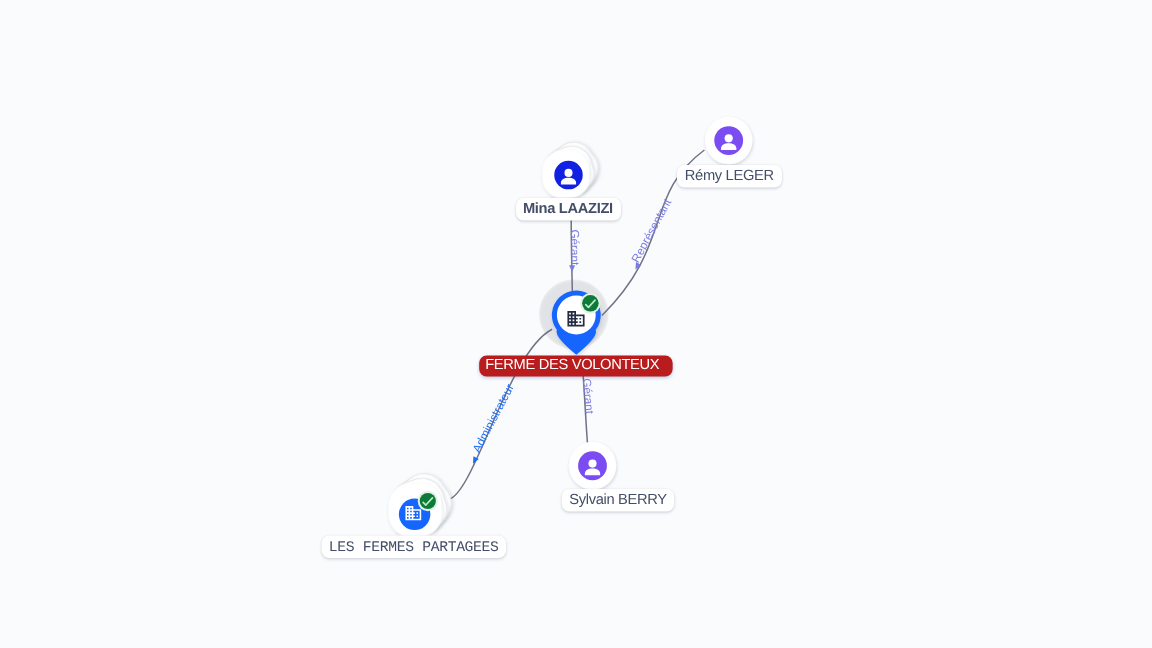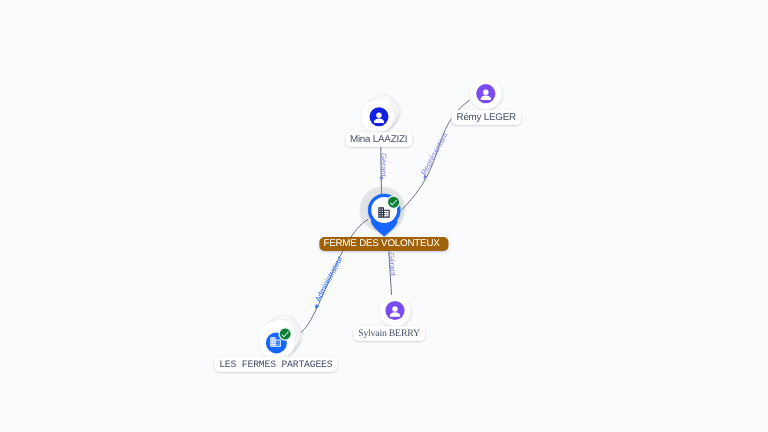--- a/index.html
+++ b/index.html
@@ -9,21 +9,21 @@
        -webkit-font-smoothing:antialiased;text-rendering:geometricPrecision;}
   #canvas{position:relative;width:768px;height:432px;background:#fafbfd;}
   svg.layer{position:absolute;left:0;top:0;width:768px;height:432px;overflow:visible;}
   .edge-label{font-size:7.8px;fill:#7b7ce0;font-family:"Liberation Sans",sans-serif;dominant-baseline:central;}
   .edge-label.blue{fill:#1f6df5;}
   .pill{position:absolute;opacity:0.999;background:#fff;border-radius:5px;
         box-shadow:0 1px 2px rgba(35,45,75,.16),0 0 1.5px rgba(35,45,75,.10);
         color:#444e68;font-size:9.8px;line-height:15px;height:15px;
         padding:0 5px;white-space:nowrap;letter-spacing:-0.22px;
         transform:translate(-50%,0);text-align:right;}
-  .pill.sel{background:#a16207;color:#fff;padding:0 9px 0 4px;height:14px;line-height:14px;
+  .pill.sel{background:#b91c1c;color:#fff;padding:0 9px 0 4px;height:14px;line-height:14px;
             box-shadow:0 1px 2.5px rgba(20,60,160,.28);}
 </style>
 </head>
 <body>
 
 <div id="canvas">
   <svg class="layer" id="svgroot">
       <defs>
         <filter id="nshadow" x="-80%" y="-80%" width="260%" height="260%">
           <feDropShadow dx="0.4" dy="1" stdDeviation="1.1" flood-color="#2b3350" flood-opacity="0.20"></feDropShadow>
@@ -107,18 +107,18 @@
           <g>
             <circle cx="285.2" cy="334" r="6.75" fill="#dff2e5"></circle>
             <circle cx="285.2" cy="334" r="5.4" fill="#0f7a38"></circle>
             <path d="M282.09999999999997,334.9 L283.9,336.7 L288.3,331.9" fill="none" stroke="#b9ecc9" stroke-width="1.1" stroke-linecap="round" stroke-linejoin="round"></path>
           </g>
         </g>
       </g>
     </svg>
   <div id="labels">
       <div class="pill sel" style="left: 384px; top: 237px;">FERME DES VOLONTEUX</div>
-      <div class="pill" style="left: 378.6px; top: 132px;">Mina LAAZIZI</div>
+      <div class="pill" style="left: 378.6px; top: 132px; font-weight: bold;">Mina LAAZIZI</div>
       <div class="pill" style="left: 486.2px; top: 109.5px;">Rémy LEGER</div>
-      <div class="pill" style="left: 389px; top: 325.5px; font-family: Liberation Serif, serif;">Sylvain BERRY</div>
+      <div class="pill" style="left: 412px; top: 325.5px;">Sylvain BERRY</div>
       <div class="pill" style="left: 275.8px; top: 356.5px; font-family: Liberation Mono, monospace;">LES FERMES PARTAGEES</div>
     </div>
 </div>
 
 </body></html>

